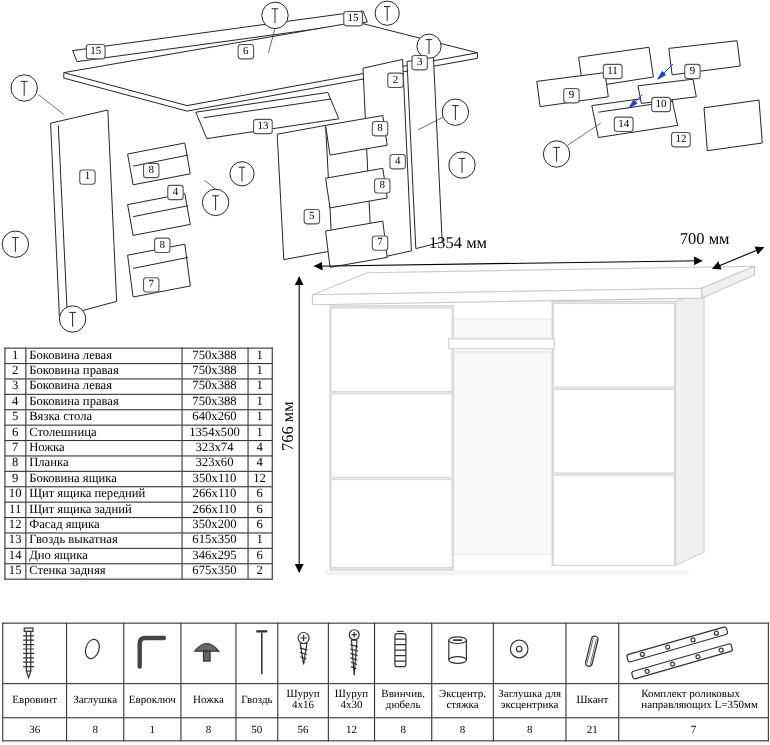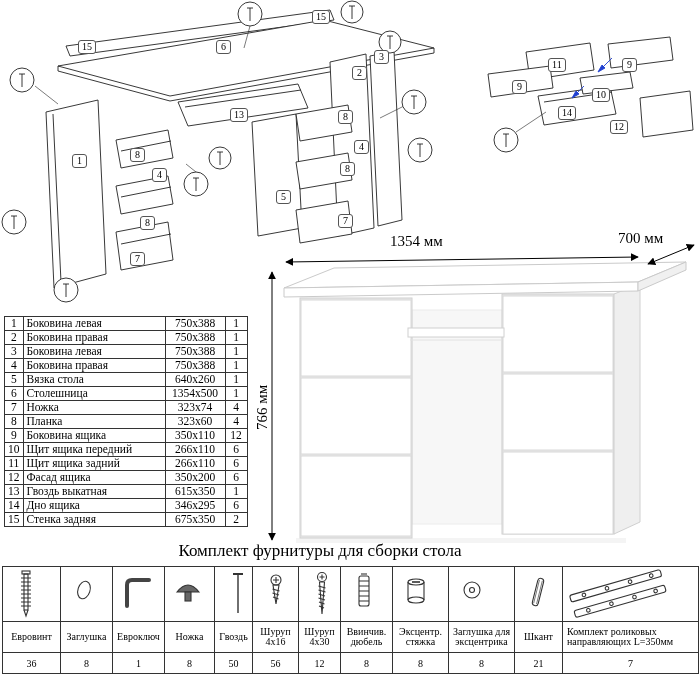--- a/index.html
+++ b/index.html
@@ -1,38 +1,38 @@
 <!DOCTYPE html>
 <html><head>
 <meta charset="utf-8">
 <style>
   html,body{margin:0;padding:0;background:#fff;}
   .page{position:relative;width:700px;height:677px;background:#fff;overflow:hidden;
         font-family:"Liberation Serif",serif;color:#000;}
   svg{display:block;}
   .diagram-main{position:absolute;left:0;top:0;width:460px;height:312px;}
   .diagram-drawer{position:absolute;left:462px;top:28px;width:236px;height:160px;}
-  .desk{position:absolute;left:250px;top:232px;width:450px;height:318px;text-align:right;}
+  .desk{position:absolute;left:250px;top:212px;width:450px;height:318px;text-align:right;}
   .dlabel{position:absolute;border:1px solid #555;border-radius:3px;background:#fff;
           font-size:10px;line-height:12px;padding:0 3px;min-width:7px;text-align:center;z-index:5;}
   .dim-label{position:absolute;font-size:15px;white-space:nowrap;z-index:6;}
   .dim-w{left:140px;top:1px;}
   .dim-d{left:368px;top:-2px;}
   .dim-h{left:4px;top:198px;transform:rotate(-90deg);transform-origin:0 0;}
   .parts-table{position:absolute;left:4px;top:316px;border-collapse:collapse;font-size:11.5px;}
   .parts-table td{border:1px solid #333;padding:0 3px;height:13px;line-height:13px;white-space:nowrap;}
   .parts-table .c-num{text-align:center;}
   .parts-table .c-size{text-align:center;}
   .parts-table .c-qty{text-align:center;}
   .hw-title{position:absolute;left:0;top:541px;width:640px;text-align:center;font-size:17px;}
   .hw-table{position:absolute;left:2px;top:566px;width:696px;border-collapse:collapse;table-layout:fixed;}
   .hw-table td{border:1px solid #333;text-align:center;vertical-align:middle;overflow:hidden;padding:0;}
   .hw-icons td{height:54px;}
   .hw-names td{font-size:10px;line-height:10px;height:28px;padding:1px 2px;}
-  .hw-names td.left{text-align:left;padding-left:4px;margin-left:32px;}
+  .hw-names td.left{text-align:left;padding-left:20px;margin-left:32px;}
   .hw-qty td{font-size:10px;height:20px;}
 </style>
 </head>
 <body>
 
 <div class="page">
 
   <div class="diagram-main">
     <svg width="460" height="312" viewBox="0 0 460 312" fill="none" stroke="#222" stroke-width="0.9" stroke-linejoin="round">
 
@@ -283,21 +283,20 @@
         </tr>
         <tr>
           <td class="c-num">15</td>
           <td class="c-name">Стенка задняя</td>
           <td class="c-size">675x350</td>
           <td class="c-qty">2</td>
         </tr>
       </tbody>
   </table>
 
-  <div class="hw-title">Комплект фурнитуры для сборки стола</div>
 
   <table class="hw-table">
     <colgroup>
       <col style="width:58px">
         <col style="width:52px">
         <col style="width:52px">
         <col style="width:50px">
       <col style="width:38px">
         <col style="width:46px">
         <col style="width:42px">

